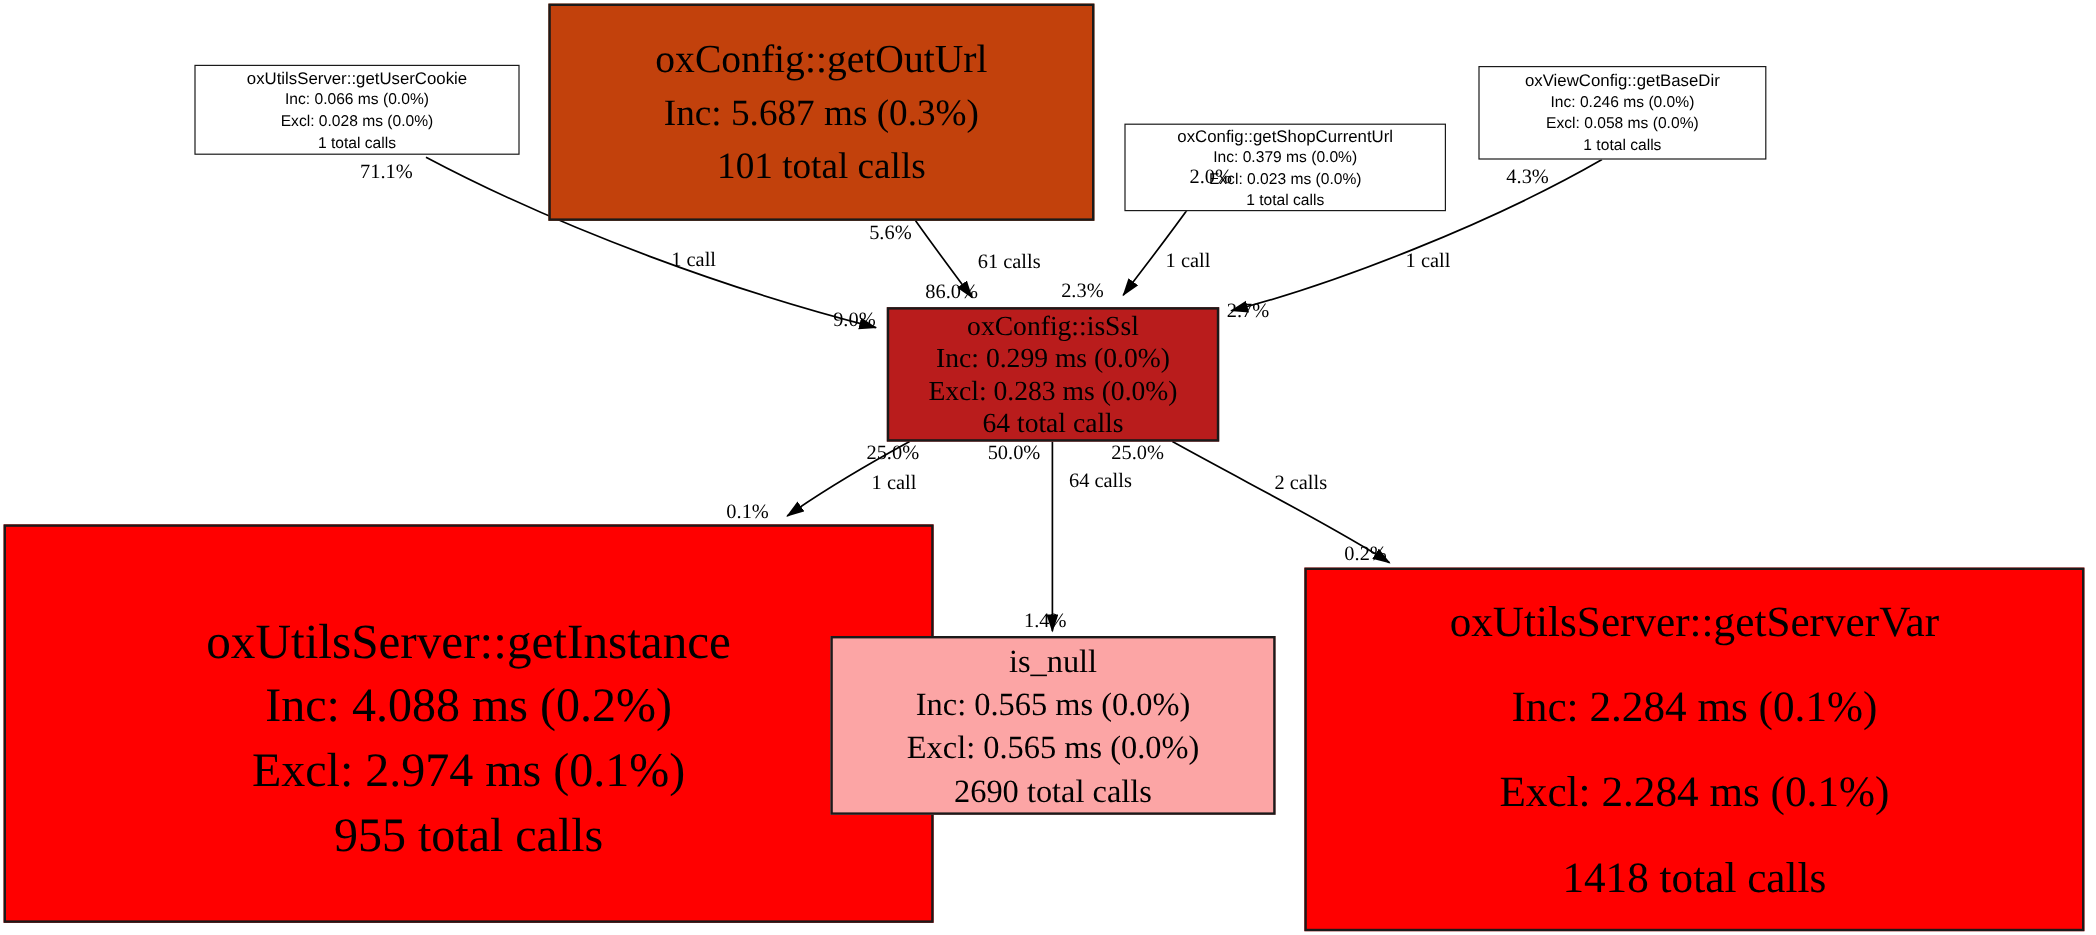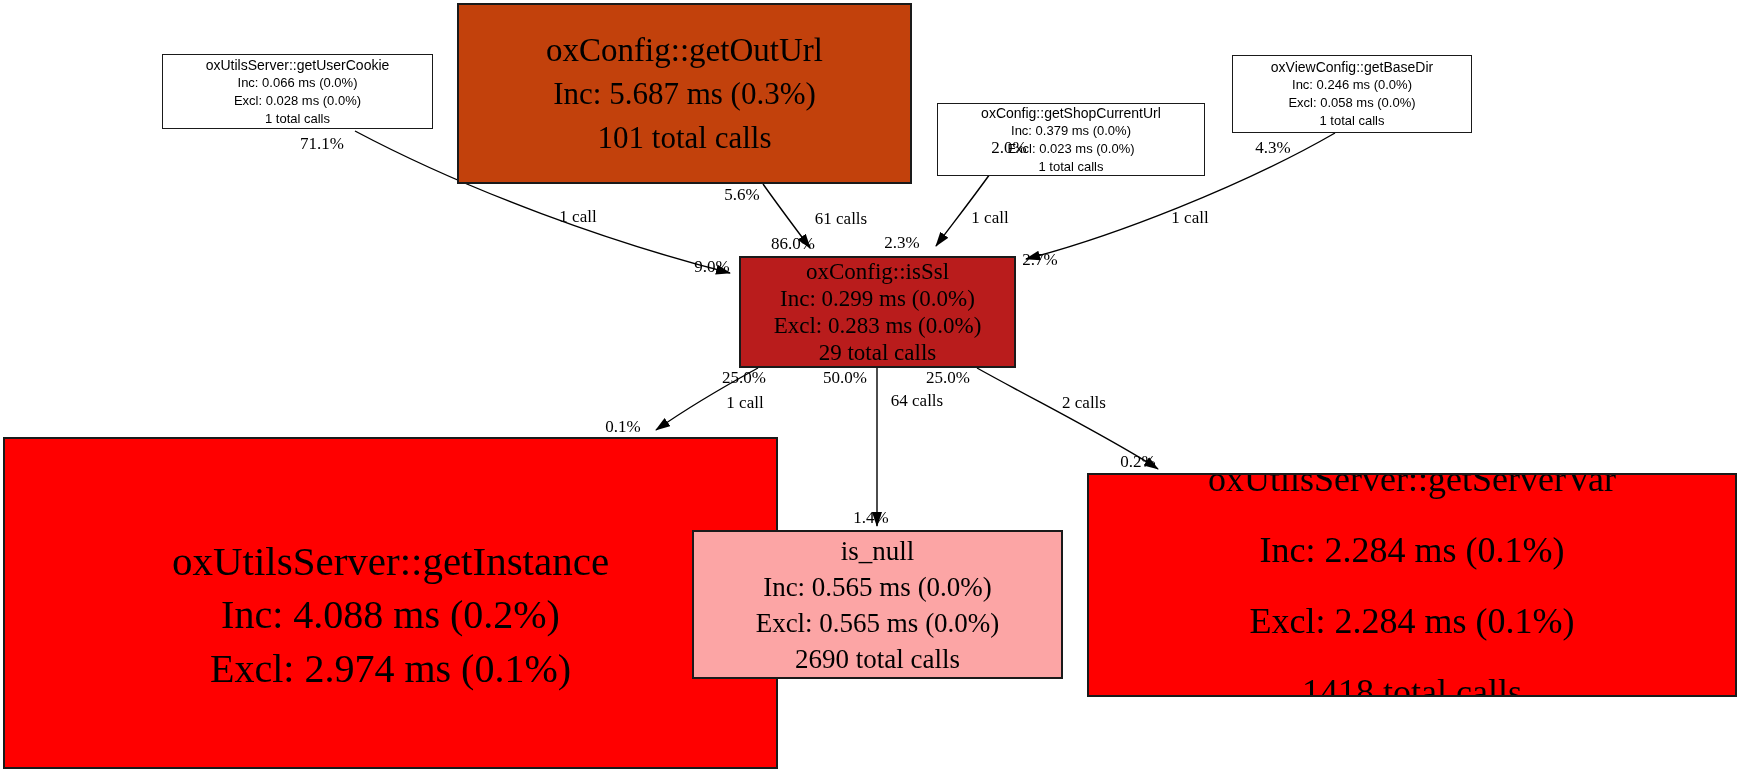--- a/index.html
+++ b/index.html
@@ -72,37 +72,38 @@
     <div class="t">oxViewConfig::getBaseDir</div>
     <div>Inc: 0.246 ms (0.0%)</div>
     <div>Excl: 0.058 ms (0.0%)</div>
     <div>1 total calls</div>
   </div>
 
   <div class="node node-md" style="left: 739px; top: 256px; width: 277px; height: 112px; background: #b91c1c;">
     <div class="t">oxConfig::isSsl</div>
     <div>Inc: 0.299 ms (0.0%)</div>
     <div>Excl: 0.283 ms (0.0%)</div>
-    <div>29 total calls</div>
+    <div>64 total calls</div>
   </div>
 
   <div class="node node-3xl red" style="left: 3px; top: 437px; width: 775px; height: 332px; background: rgb(255, 0, 0);">
     <div class="t">oxUtilsServer::getInstance</div>
     <div>Inc: 4.088 ms (0.2%)</div>
     <div>Excl: 2.974 ms (0.1%)</div>
+    <div>955 total calls</div>
   </div>
 
   <div class="node node-lg" style="left: 692px; top: 530px; width: 371px; height: 149px; background: #fca5a5;">
     <div class="t">is_null</div>
     <div>Inc: 0.565 ms (0.0%)</div>
     <div>Excl: 0.565 ms (0.0%)</div>
     <div>2690 total calls</div>
   </div>
 
-  <div class="node node-2xl red" style="left: 1087px; top: 473px; width: 650px; height: 224px; background: rgb(255, 0, 0); gap: 19px;">
+  <div class="node node-2xl red" style="left: 1087px; top: 473px; width: 650px; height: 303px; background: rgb(255, 0, 0); gap: 19px;">
     <div class="t">oxUtilsServer::getServerVar</div>
     <div>Inc: 2.284 ms (0.1%)</div>
     <div>Excl: 2.284 ms (0.1%)</div>
     <div>1418 total calls</div>
   </div>
 
   <div class="elabel" style="left:322px;top:143px;">71.1%</div>
   <div class="elabel" style="left:578px;top:216px;">1 call</div>
   <div class="elabel" style="left:712px;top:266px;">9.0%</div>
 

